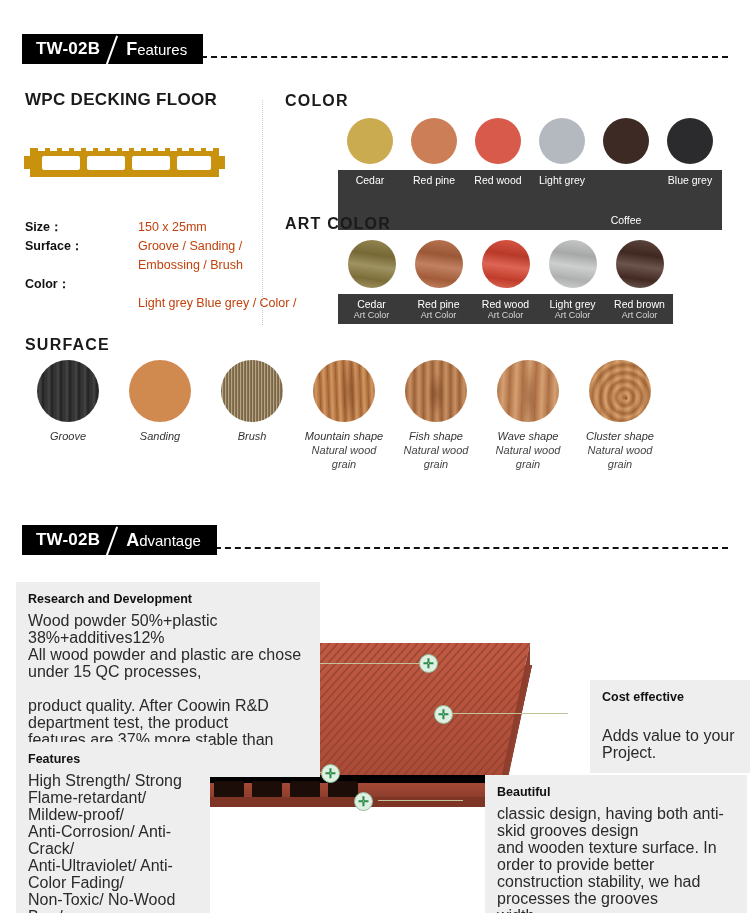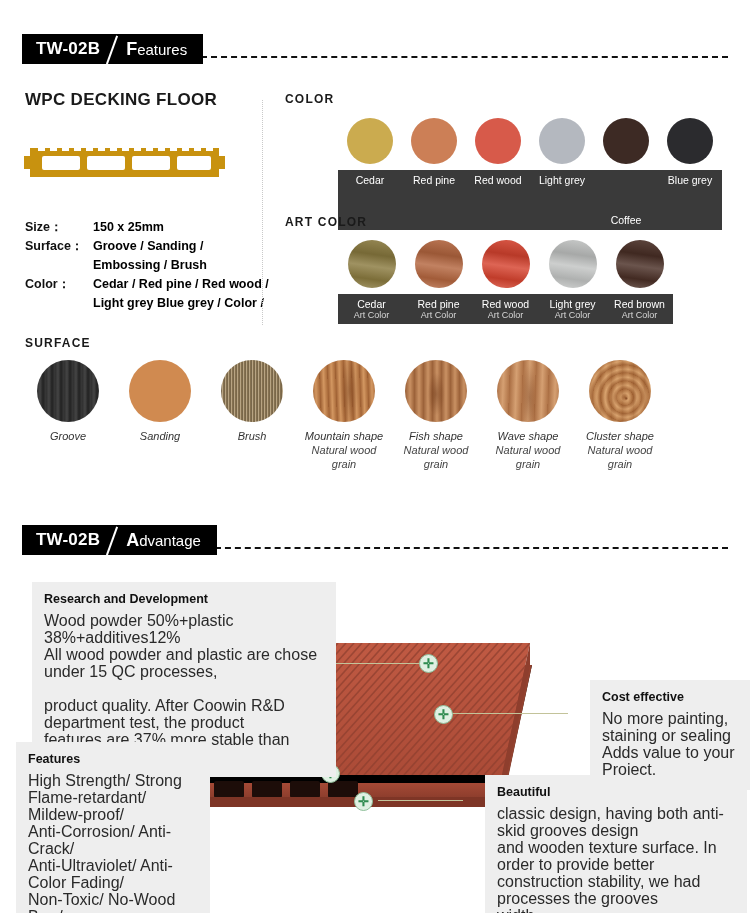--- a/index.html
+++ b/index.html
@@ -26,27 +26,27 @@
   }
   .banner .word{font-size:15px;}
   .banner .word b{font-size:18px;font-weight:bold;}
   .dashline{
     flex:1;border-top:2px dashed #111;margin-left:-2px;height:0;
     position:relative;top:8px;
   }
 
   
   .h-prod{font-size:17px;font-weight:bold;letter-spacing:.3px;}
-  .h-sec{font-size:12px;font-weight:bold;letter-spacing:1.2px;}
+  .h-sec{font-size:16px;font-weight:bold;letter-spacing:1.2px;}
 
   
   .spec{position:absolute;left:25px;top:218px;font-size:12.5px;line-height:19px;}
-  .spec .row{display:flex;}
+  .spec .row{display:flex;gap:45px;}
   .spec .k{width:68px;font-weight:bold;color:#111;flex:none;}
-  .spec .v{color:#000000;font-weight:bold;}
+  .spec .v{color:#c2410c;}
 
   
   .profile{position:absolute;left:22px;top:140px;width:205px;height:45px;}
 
   
   .vdiv{
     position:absolute;left:262px;top:100px;width:0;height:225px;
     border-left:1px dotted #c9c9c9;
   }
 
@@ -141,21 +141,20 @@
     <div class="row">
       <div class="k">Surface：</div>
       <div class="v">Groove / Sanding /</div>
     </div>
     <div class="row">
       <div class="k"></div>
       <div class="v">Embossing / Brush</div>
     </div>
     <div class="row">
       <div class="k">Color：</div>
-      <div class="v">Cedar / Red  pine / Red wood /</div>
     </div>
     <div class="row">
       <div class="k"></div>
       <div class="v">Light grey Blue grey / Color /</div>
     </div>
   </div>
 
   <div class="vdiv"></div>
 
   <div class="h-sec" style="position:absolute;left:285px;top:92px;">COLOR</div>
@@ -347,21 +346,21 @@
   <div class="marker" style="left:434px;top:705px;">
     <span>✛</span>
   </div>
   <div class="marker" style="left:321px;top:764px;">
     <span>✛</span>
   </div>
   <div class="marker" style="left:354px;top:792px;">
     <span>✛</span>
   </div>
 
-  <div class="callout" style="left:16px;top:582px;width:280px;margin-left:16px;">
+  <div class="callout" style="left:16px;top:582px;width:280px;">
     <h4>Research and Development</h4>
     <p>
       <span>Wood powder 50%+plastic 38%+additives12%</span><br>
       <span>All wood powder and plastic are chose under 15 QC processes,</span><br>
       <br>
       <span>product quality.  After Coowin R&amp;D department test, the product</span><br>
       <span>features are 37% more stable than general product.</span>
     </p>
   </div>
 
@@ -372,21 +371,21 @@
       <span>Flame-retardant/ Mildew-proof/</span><br>
       <span>Anti-Corrosion/ Anti-Crack/</span><br>
       <span>Anti-Ultraviolet/ Anti-Color Fading/</span><br>
       <span>Non-Toxic/ No-Wood Burr/</span>
     </p>
   </div>
 
   <div class="callout" style="left:590px;top:680px;width:160px;">
     <h4>Cost effective</h4>
     <p>
-      <span>No more painting, staining or sealing</span><br>
+      <br>
       <span>Adds value to your Project.</span>
     </p>
   </div>
 
   <div class="callout" style="left:485px;top:775px;width:238px;">
     <h4>Beautiful</h4>
     <p>
       <span>classic design, having both anti-skid grooves design</span><br>
       <span>and wooden texture surface. In order to provide better</span><br>
       <span>construction stability, we had processes the grooves</span><br>

